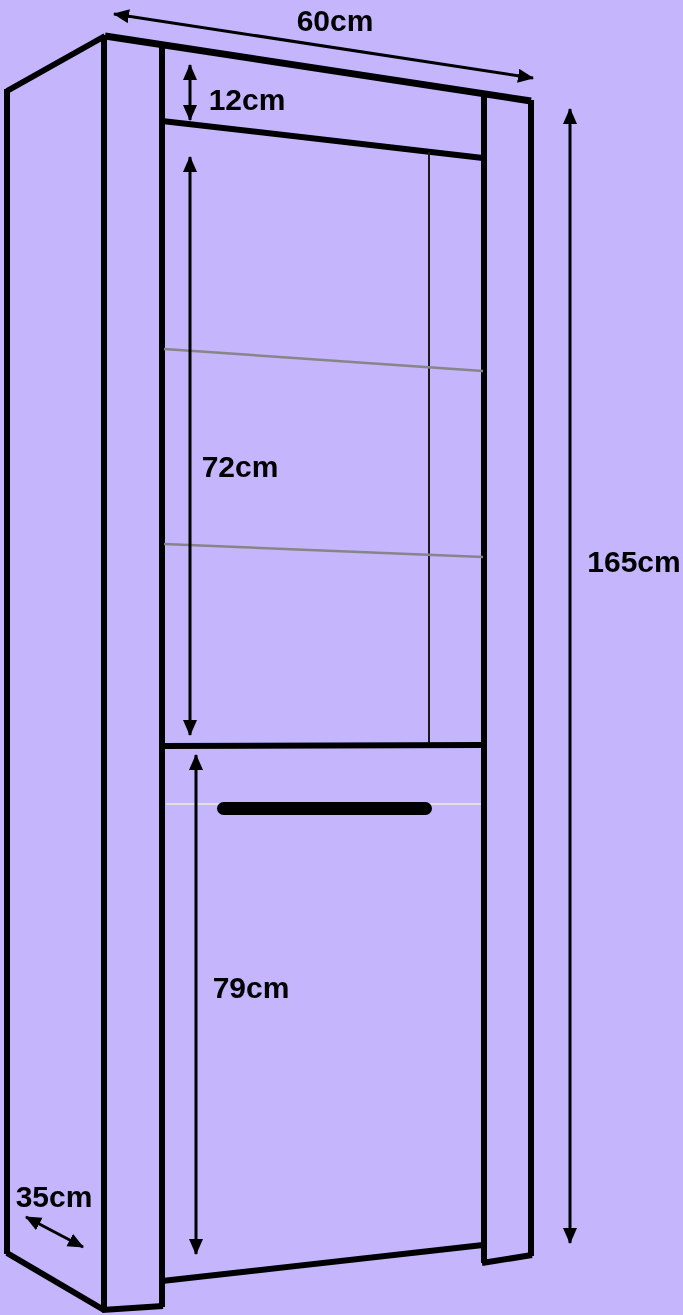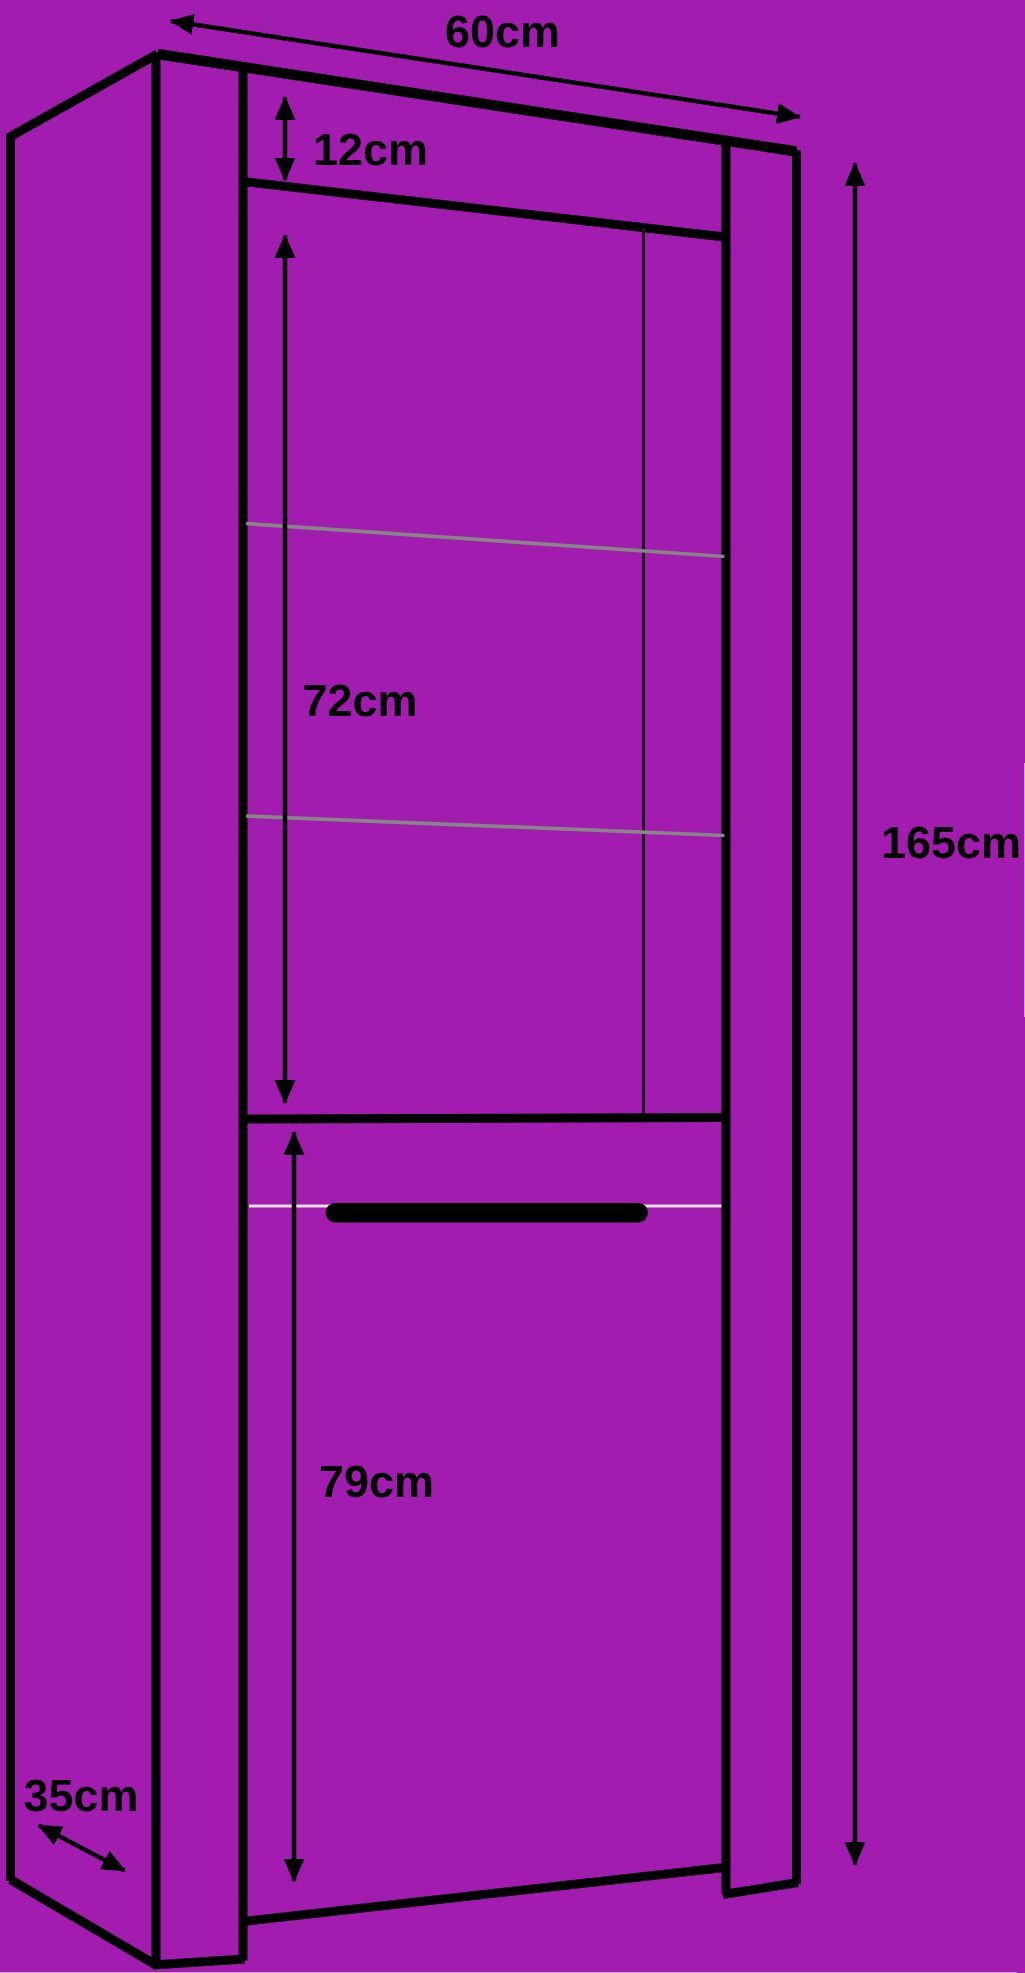--- a/index.html
+++ b/index.html
@@ -4,21 +4,21 @@
 <style>
   html, body {
     margin: 0;
     padding: 0;
     background: #ffffff;
   }
   .stage {
     position: relative;
     width: 683px;
     height: 1315px;
-    background: #a21caf;
+    background: #c4b5fd;
     overflow: hidden;
     font-family: "Liberation Sans", sans-serif;
   }
   svg.diagram {
     display: block;
     width: 683px;
     height: 1315px;
   }
   .struct {
     stroke: #000000;

